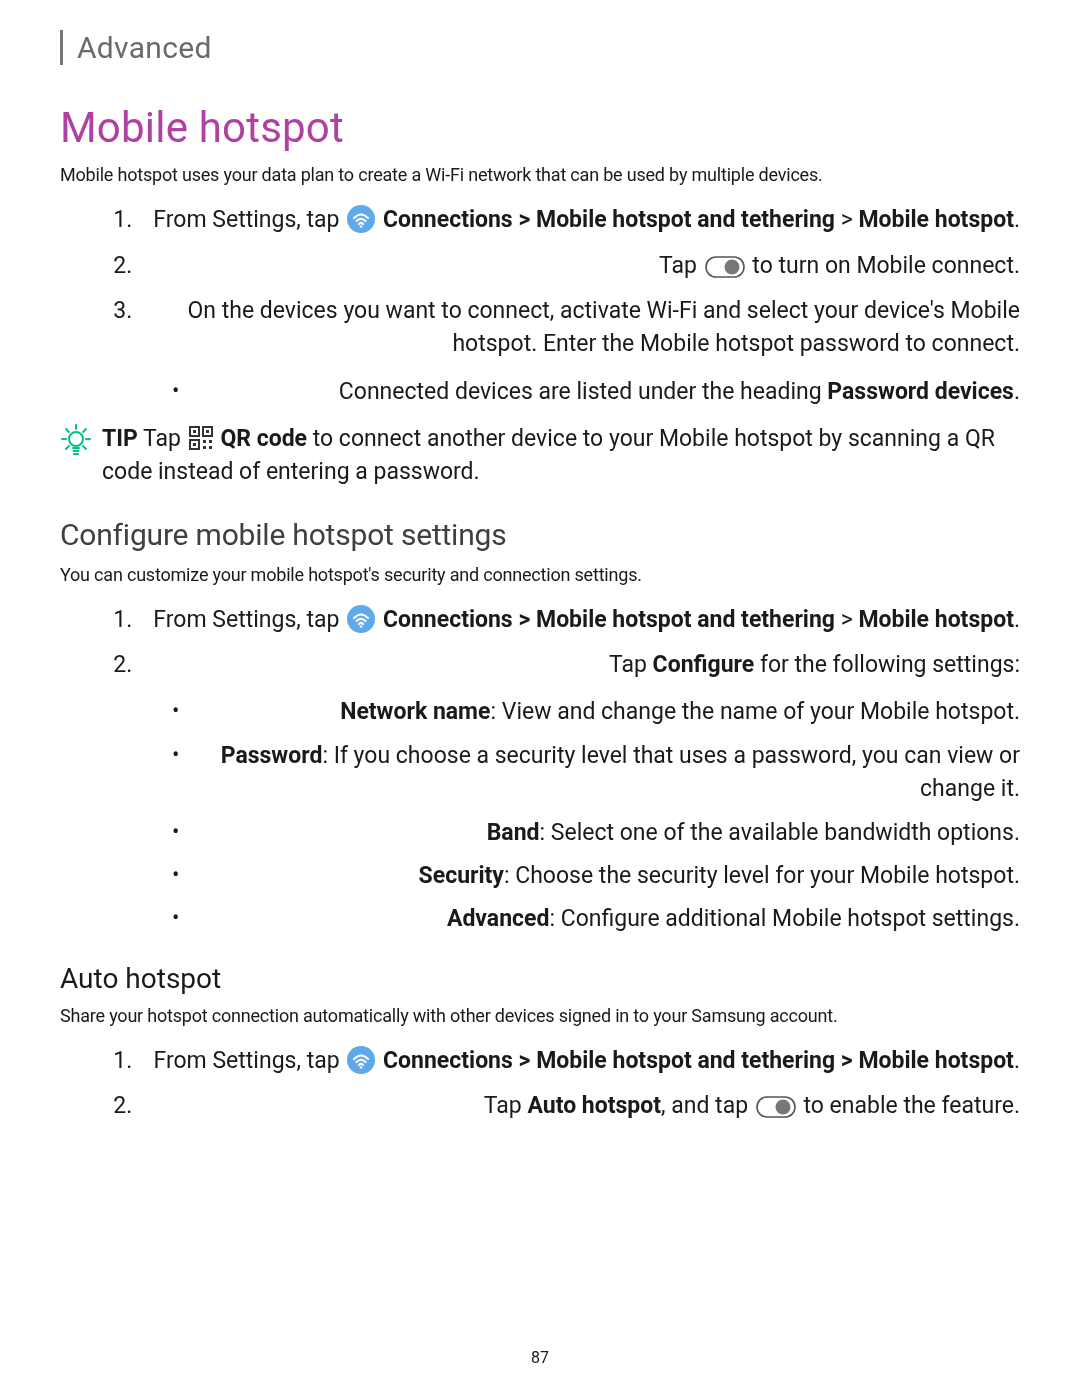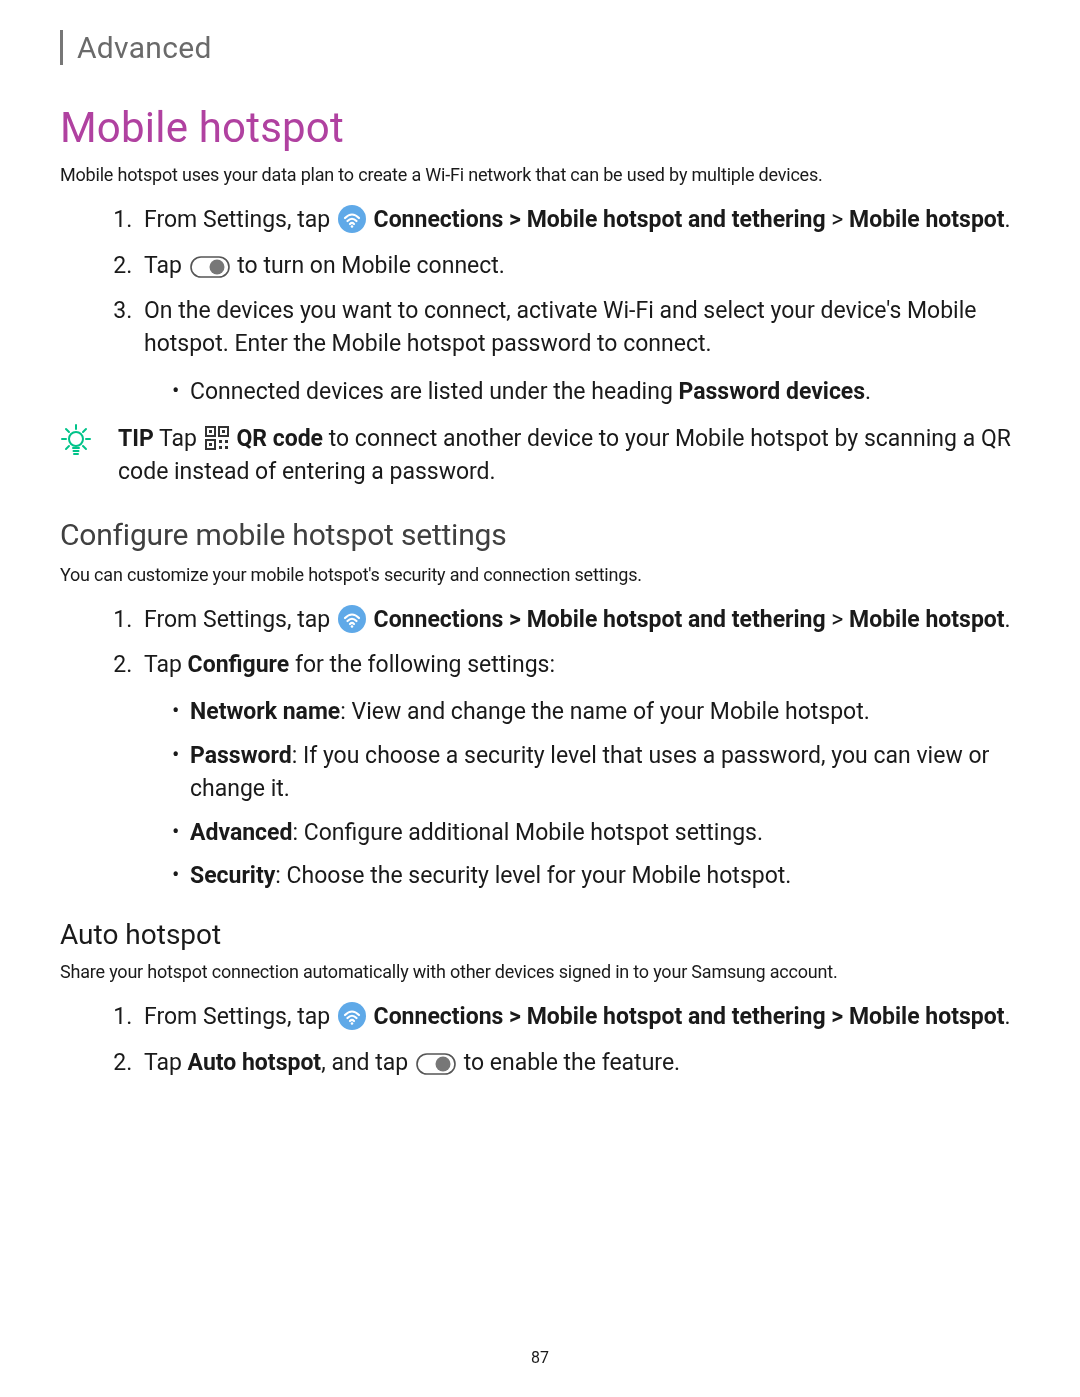--- a/index.html
+++ b/index.html
@@ -33,20 +33,21 @@
     .body-text {
       font-size: 18px;
       line-height: 1.4;
       color: #1a1a1a;
       letter-spacing: -0.2px;
     }
     ol {
       list-style: decimal;
       margin: 16px 0 12px 78px;
       font-size: 23px;
+      text-align: right;
     }
     ol > li {
       padding-left: 6px;
       margin-bottom: 12px;
       line-height: 1.45;
     }
     ul.sub {
       list-style: none;
       margin: 14px 0 0 28px;
     }
@@ -73,21 +74,21 @@
     }
     .section-h3 {
       font-size: 28px;
       font-weight: 400;
       margin: 26px 0 8px 0;
       color: #1a1a1a;
     }
     .tip-block {
       display: flex;
       align-items: flex-start;
-      gap: 26px;
+      gap: 10px;
       margin: 14px 0 18px 0;
     }
     .tip-text { font-size: 23px; line-height: 1.45; }
     .connections-icon {
       display: inline-flex;
       align-items: center;
       justify-content: center;
       width: 28px;
       height: 28px;
       vertical-align: -6px;
@@ -209,22 +210,23 @@
         <circle cx="14" cy="21.5" r="1.3" fill="#fff"></circle>
       </svg>
     </span>
     <span class="b">Connections &gt; Mobile hotspot and tethering</span><span> &gt; </span><span class="b">Mobile hotspot</span><span>.</span>
   </li>
   <li>
     <span>Tap </span><span class="b">Configure</span><span> for the following settings:</span>
     <ul class="sub">
       <li><span class="b">Network name</span><span>: View and change the name of your Mobile hotspot.</span></li>
       <li><span class="b">Password</span><span>: If you choose a security level that uses a password, you can view or change it.</span></li>
+      <li><span class="b">Band</span><span>: Select one of the available bandwidth options.</span></li>
+      <li><span class="b">Security</span><span>: Choose the security level for your Mobile hotspot.</span></li>
       <li><span class="b">Advanced</span><span>: Configure additional Mobile hotspot settings.</span></li>
-      <li><span class="b">Security</span><span>: Choose the security level for your Mobile hotspot.</span></li>
     </ul>
   </li>
 </ol>
 
 <h3 class="section-h3">Auto hotspot</h3>
 <p class="body-text">Share your hotspot connection automatically with other devices signed in to your Samsung account.</p>
 
 <ol>
   <li>
     <span>From Settings, tap </span><span class="connections-icon">

